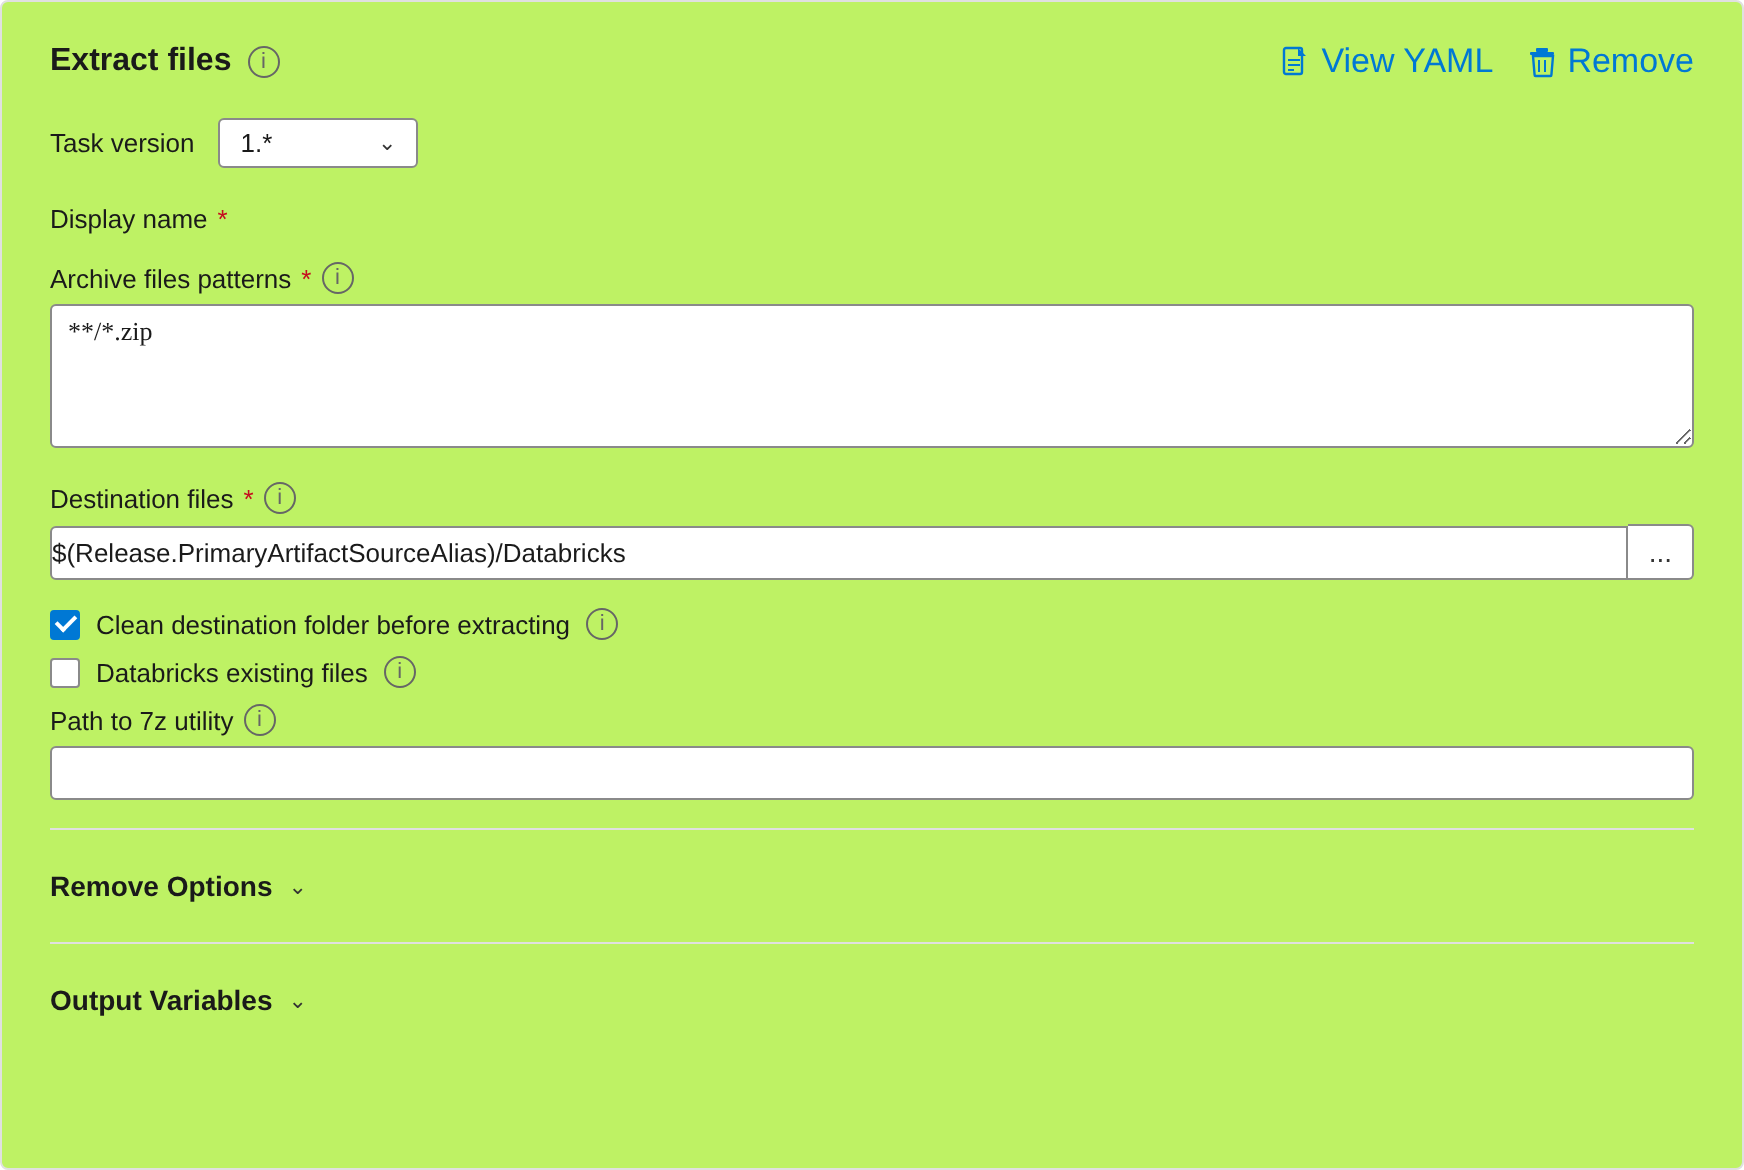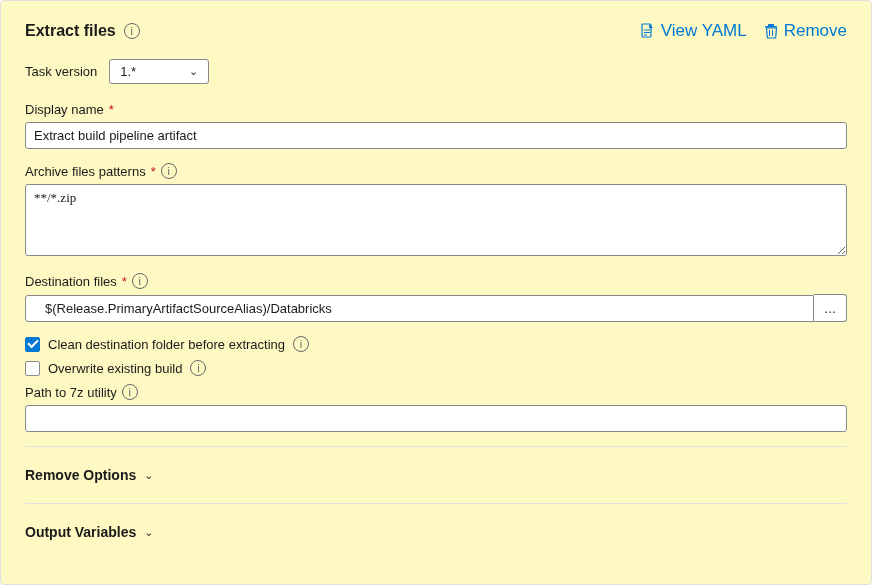--- a/index.html
+++ b/index.html
@@ -5,21 +5,21 @@
     * { box-sizing: border-box; margin: 0; padding: 0; }
     body {
       font-family: -apple-system, BlinkMacSystemFont, "Segoe UI", sans-serif;
       font-size: 13px;
       background: #fff;
       color: #1a1a1a;
     }
     .container {
       width: 872px;
       min-height: 585px;
-      background: #fef9c3;
+      background: #bef264;
       border: 1px solid #e0e0e0;
       border-radius: 4px;
       padding: 20px 24px 20px 24px;
       position: relative;
     }
     .header {
       display: flex;
       align-items: center;
       justify-content: space-between;
       margin-bottom: 18px;
@@ -126,21 +126,21 @@
     .destination-row {
       display: flex;
       align-items: center;
       gap: 0;
       width: 100%;
     }
     .destination-input {
       flex: 1;
       border: 1px solid #8a8a8a;
       border-radius: 3px 0 0 3px;
-      padding: 5px 19px;
+      padding: 5px 0;
       font-size: 13px;
       color: #1a1a1a;
       outline: none;
     }
     .destination-btn {
       border: 1px solid #8a8a8a;
       border-left: none;
       border-radius: 0 3px 3px 0;
       background: #fff;
       padding: 5px 10px;
@@ -253,21 +253,20 @@
       <span>1.*</span>
       <span class="chevron-down">⌄</span>
     </div>
   </div>
 
   <div class="field-group">
     <div class="field-label">
       <span>Display name</span>
       <span class="required-star">*</span>
     </div>
-    <input type="text" class="field-input" value="Extract build pipeline artifact" style="">
   </div>
 
   <div class="field-group">
     <div class="field-label">
       <span>Archive files patterns</span>
       <span class="required-star">*</span>
       <span class="info-icon">i</span>
     </div>
     <textarea class="field-input" style="">**/*.zip</textarea>
   </div>
@@ -287,21 +286,21 @@
   </div>
 
   <div class="checkbox-row">
     <div class="checkbox-custom checked"></div>
     <span class="checkbox-label">Clean destination folder before extracting</span>
     <span class="info-icon">i</span>
   </div>
 
   <div class="checkbox-row">
     <div class="checkbox-custom"></div>
-    <span class="checkbox-label">Overwrite existing build</span>
+    <span class="checkbox-label">Databricks existing files</span>
     <span class="info-icon">i</span>
   </div>
 
   <div class="field-group">
     <div class="field-label">
       <span>Path to 7z utility</span>
       <span class="info-icon">i</span>
     </div>
     <input type="text" class="field-input" value="" style="">
   </div>

